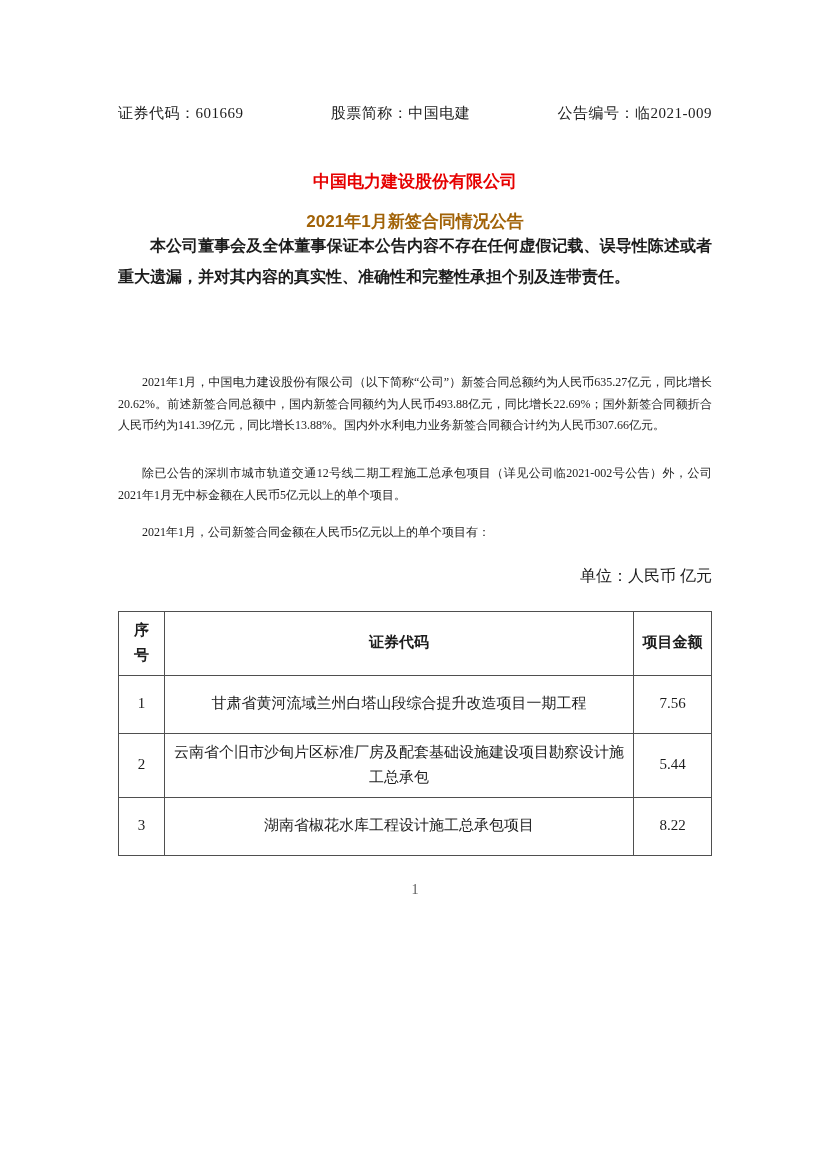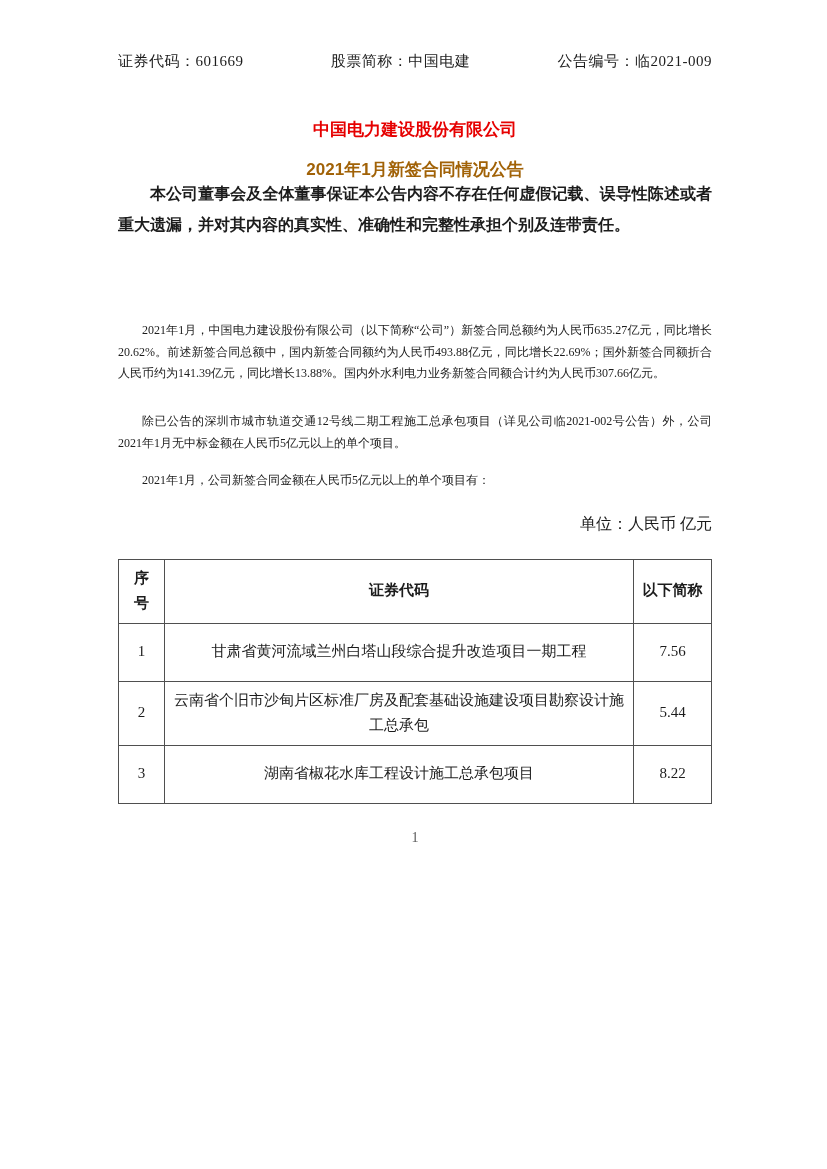--- a/index.html
+++ b/index.html
@@ -12,21 +12,21 @@
     font-family:"Liberation Serif","DejaVu Serif",serif;
     overflow:hidden;
     position:relative;
   }
   .content { padding:0 115px 0 118px; }
 
   .doc-header {
     display:flex;
     justify-content:space-between;
     align-items:baseline;
-    padding-top:52px;
+    padding-top:104px;
     font-size:15px;
     letter-spacing:0.5px;
     white-space:nowrap;
   }
 
   .title-block { margin-top:50px; text-align:center; }
   .title-line {
     font-family:"Liberation Sans","DejaVu Sans",sans-serif;
     font-weight:bold;
     font-size:17px;
@@ -114,21 +114,21 @@
     <table class="contracts">
       <colgroup>
         <col class="col-no">
         <col>
         <col class="col-amount">
       </colgroup>
       <thead>
         <tr>
           <th>序号</th>
           <th>证券代码</th>
-          <th>以下简称</th>
+          <th>项目金额</th>
         </tr>
       </thead>
       <tbody>
         <tr>
           <td>1</td>
           <td>甘肃省黄河流域兰州白塔山段综合提升改造项目一期工程</td>
           <td>7.56</td>
         </tr>
         <tr>
           <td>2</td>

